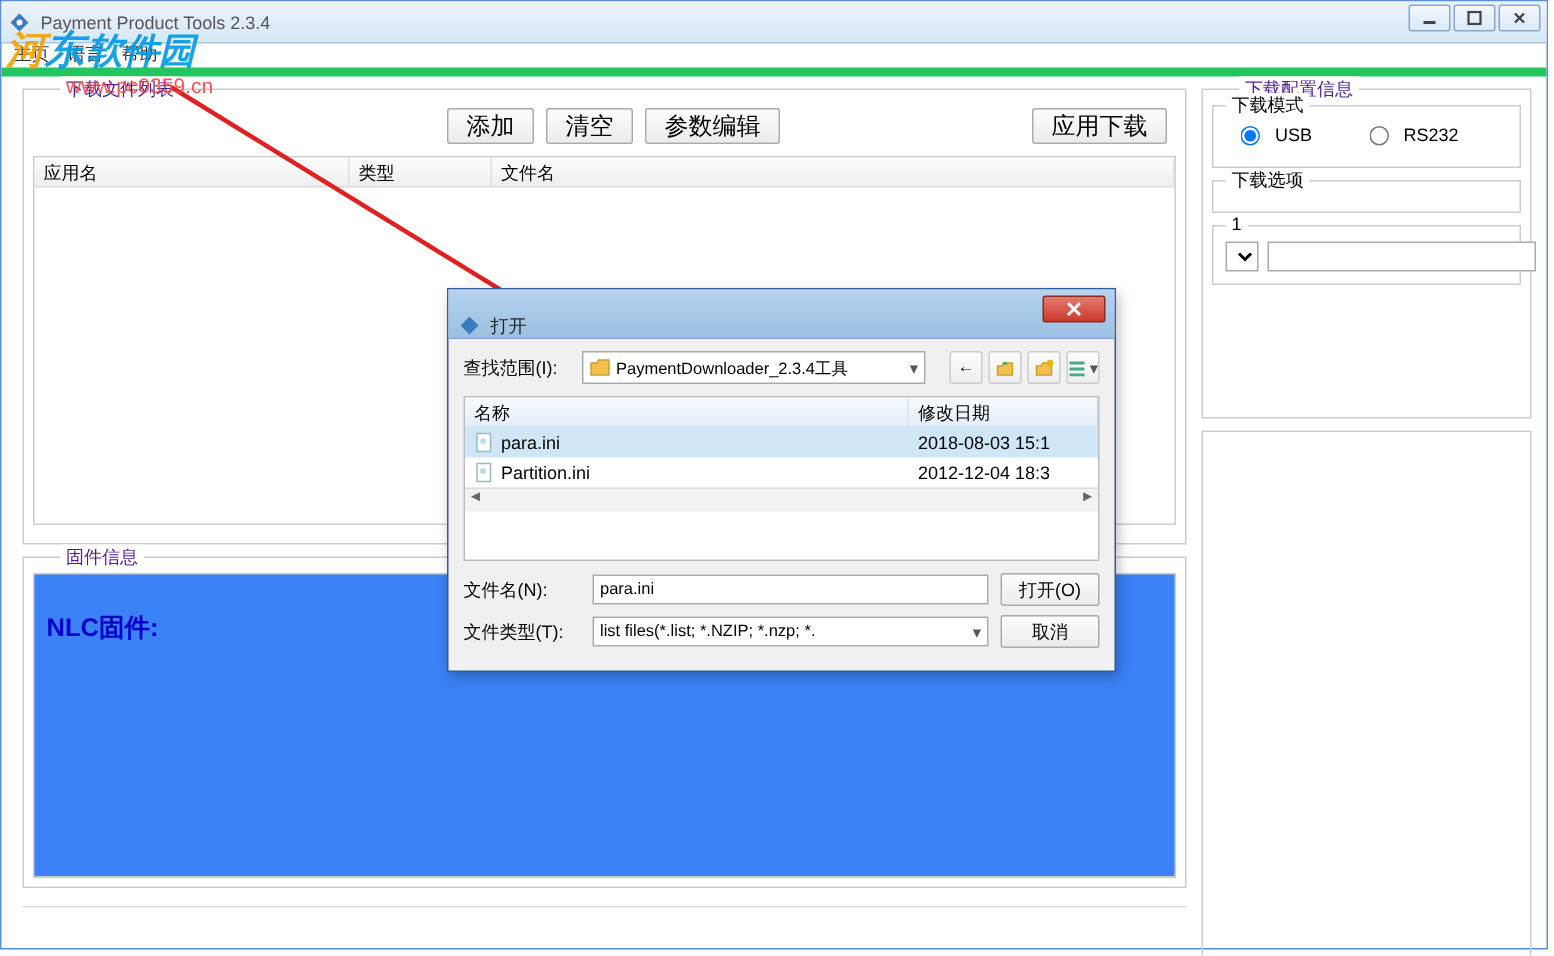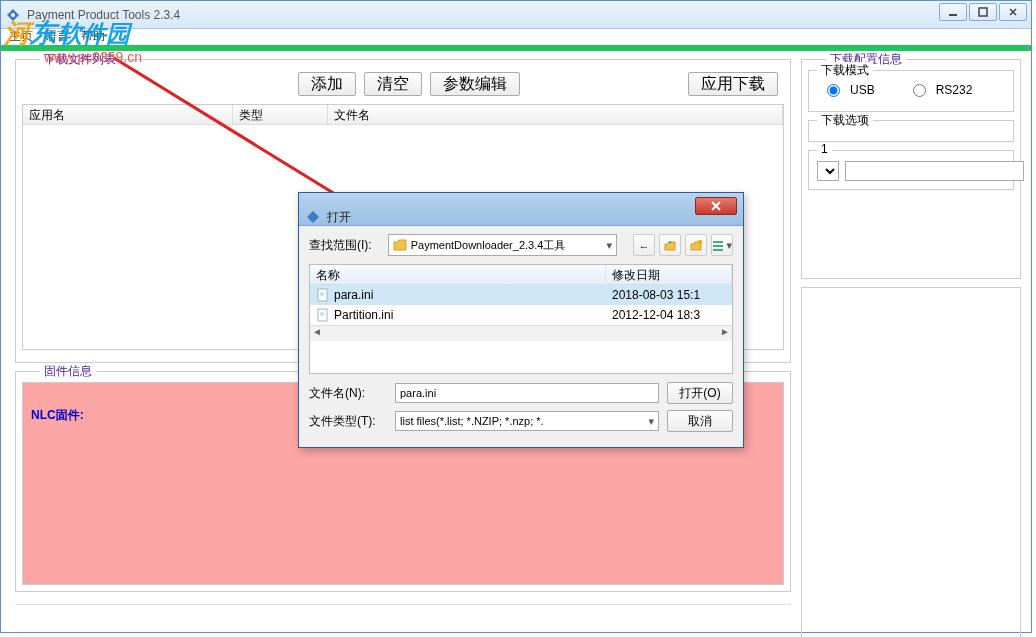--- a/index.html
+++ b/index.html
@@ -134,24 +134,24 @@
     
     .fw-info-group {
       flex: 1;
       display: flex;
       flex-direction: column;
     }
     .fw-textarea {
       flex: 1;
       border: 1px solid #ccc;
       padding: 24px 8px;
-      background: #fca5a5;
+      background: #3b82f6;
       color: #0000cc;
       font-weight: bold;
-      font-size: 12px;
+      font-size: 17px;
       white-space: pre;
     }
     .statusbar-gap {
       height: 24px;
       border-top: 1px solid #ddd;
       margin: 4px 0 0 0;
     }
     
     .config-group { min-height: 220px; }
     .sub-group {

